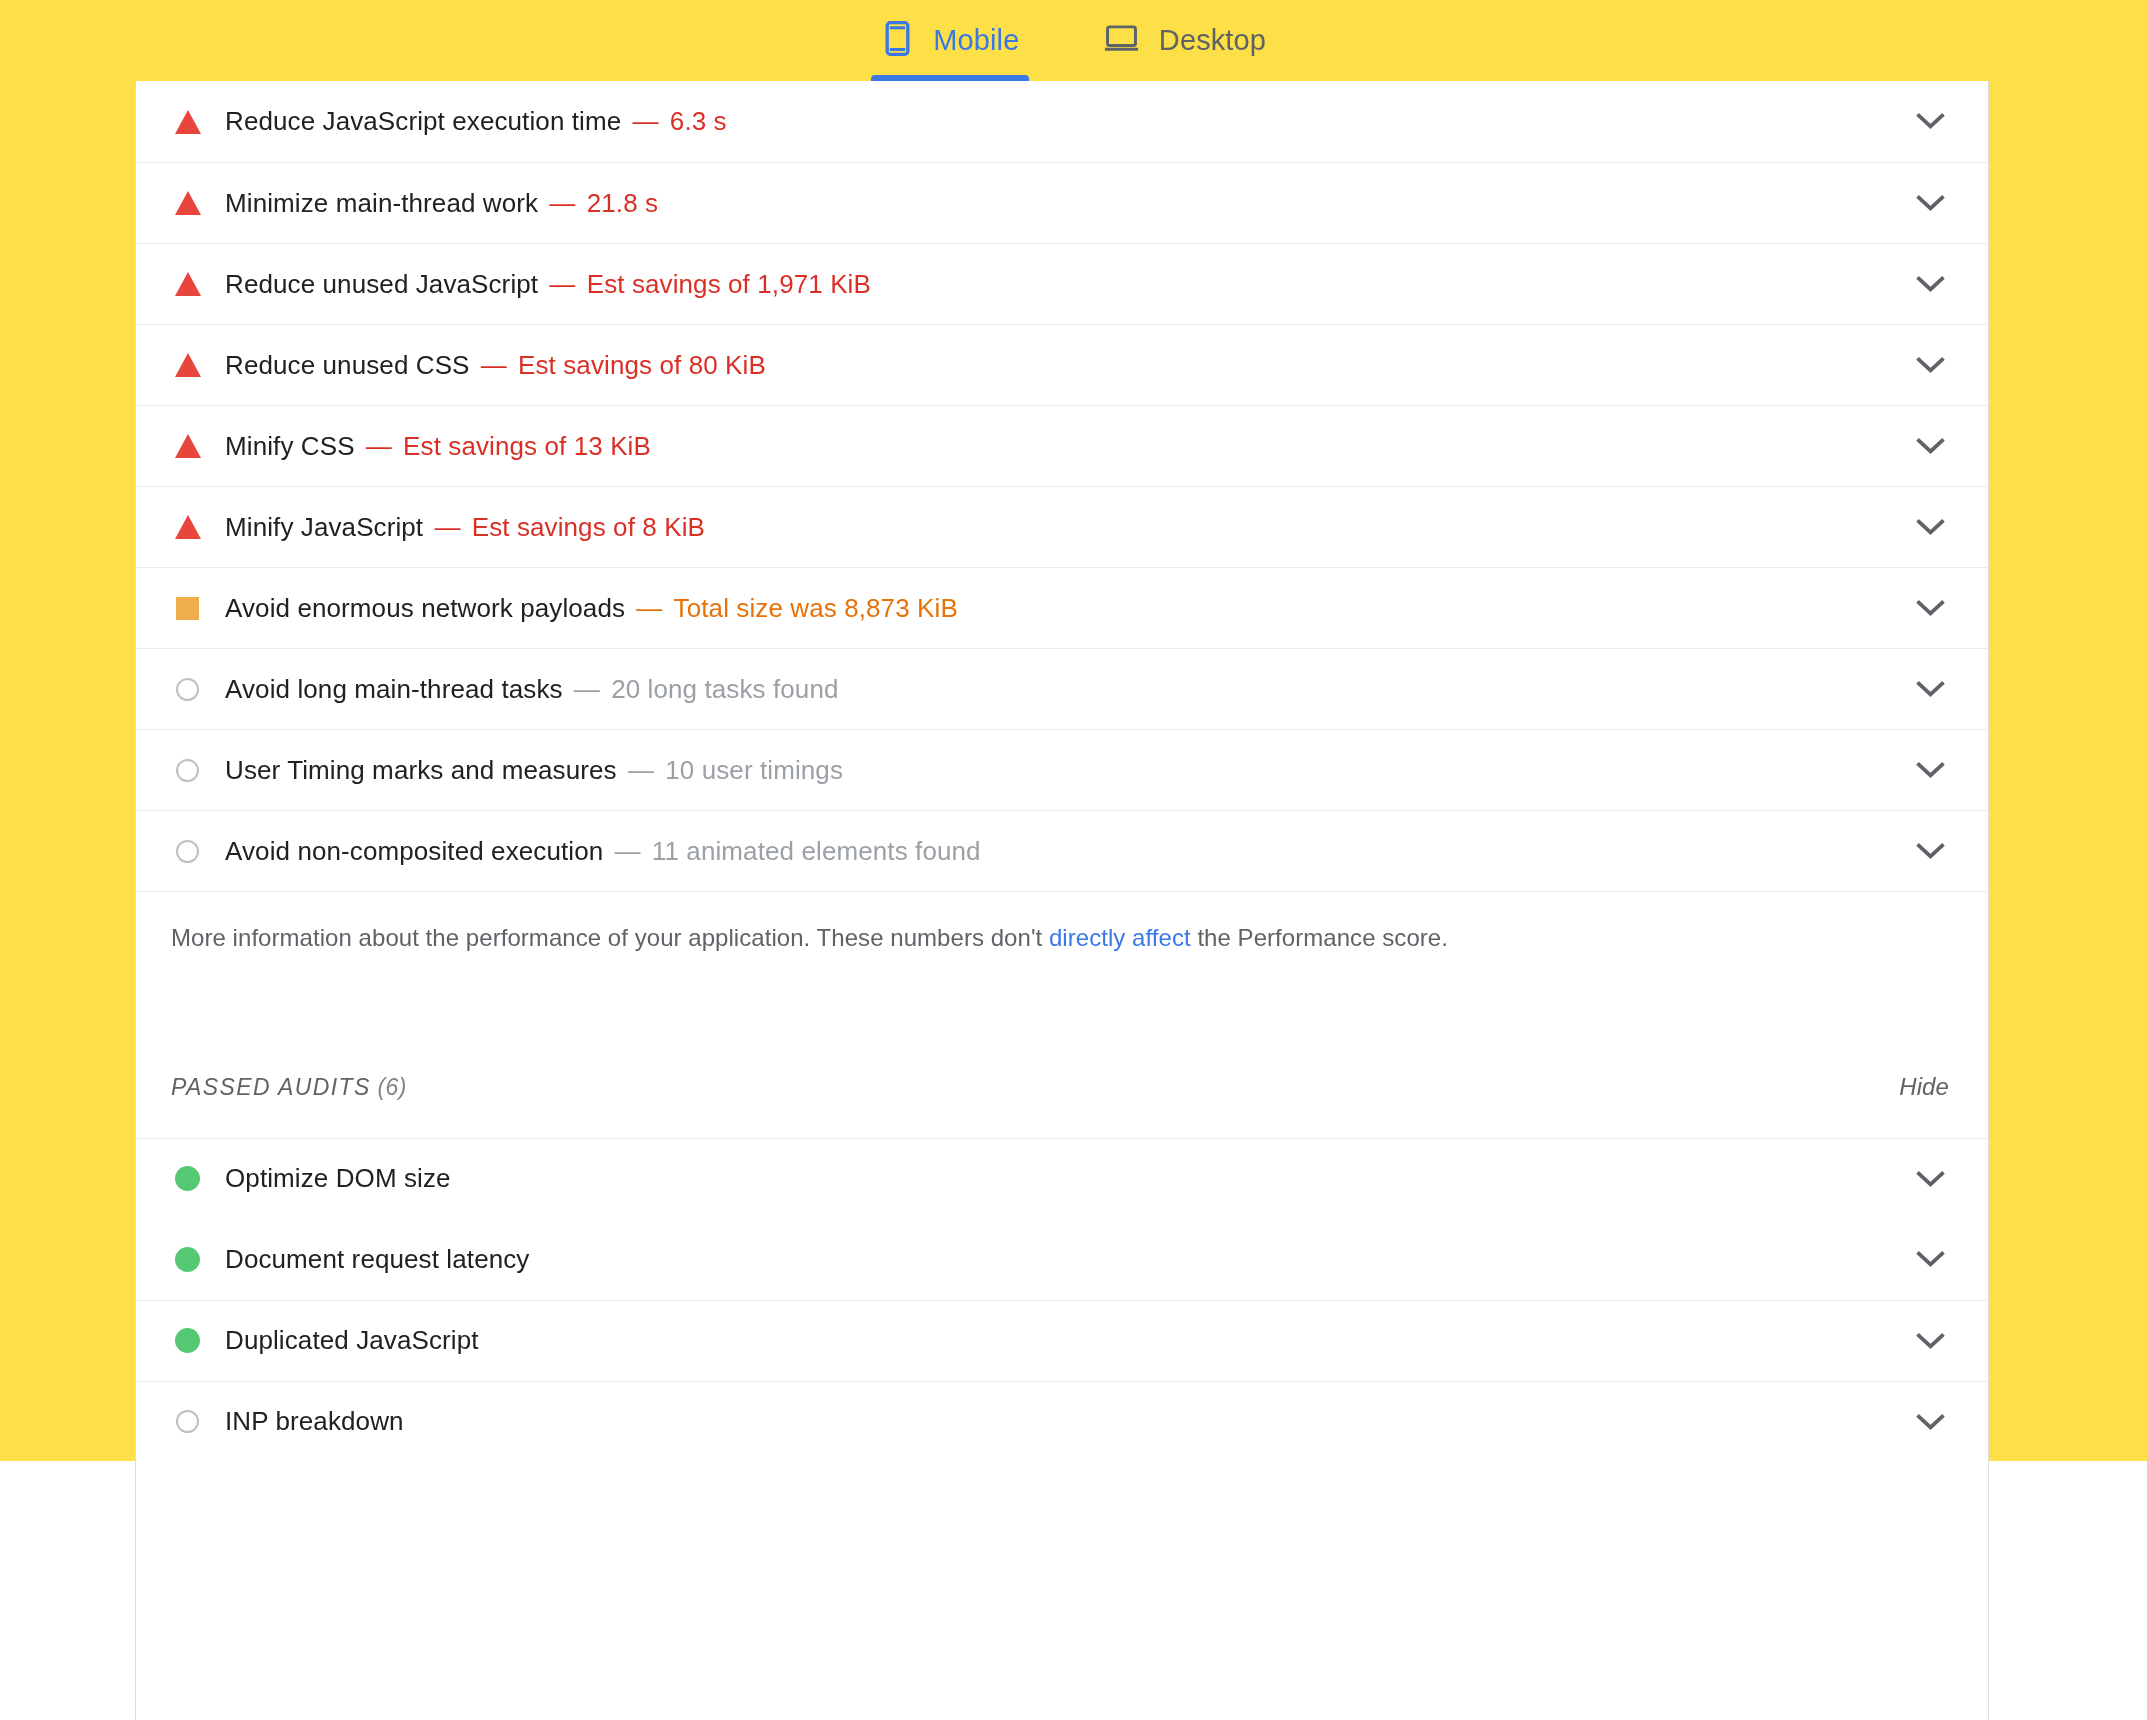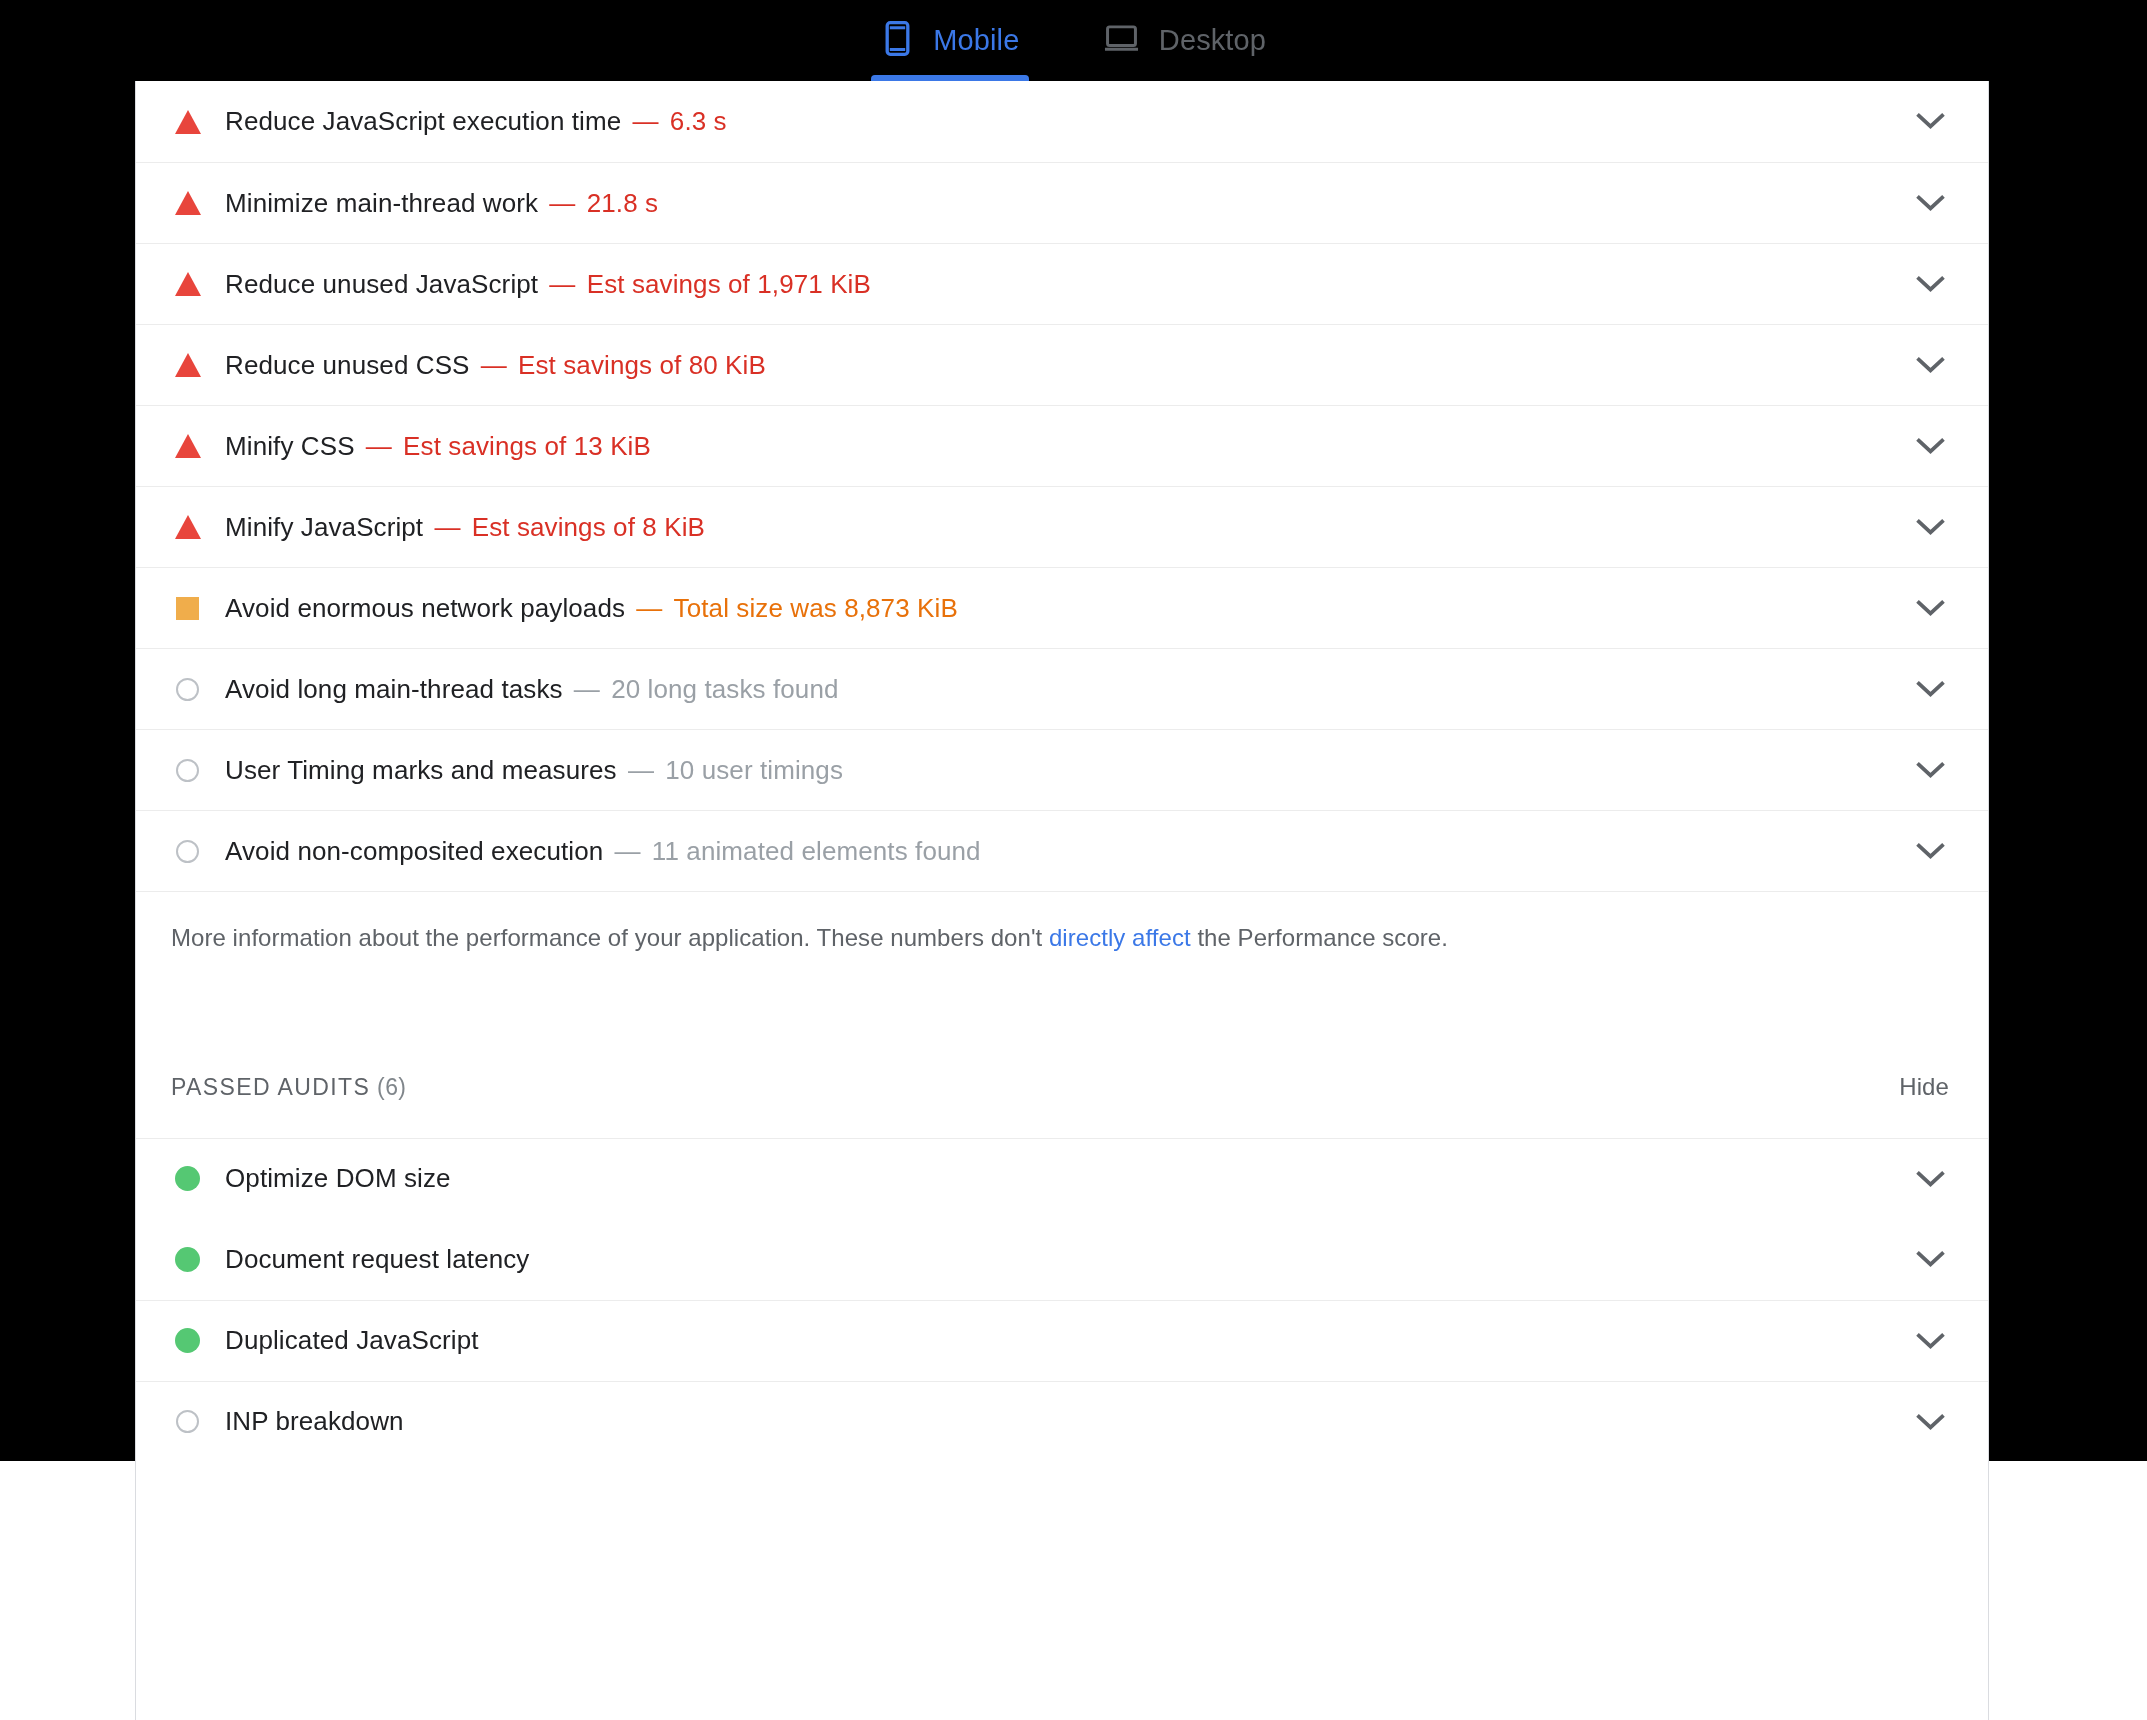--- a/index.html
+++ b/index.html
@@ -8,21 +8,21 @@
     height: 1721px;
     background: #ffffff;
     font-family: "Liberation Sans", sans-serif;
     -webkit-font-smoothing: antialiased;
   }
 
   .page {
     position: relative;
     width: 2147px;
     height: 1461px;
-    background: #000000;
+    background: #fde047;
   }
 
   
   .tabbar {
     position: absolute;
     top: 0; left: 0;
     width: 2147px;
     height: 81px;
     display: flex;
     align-items: center;
@@ -165,20 +165,21 @@
   }
 
   
   .passed-header {
     display: flex;
     align-items: baseline;
     justify-content: space-between;
     padding: 0 39px 0 35px;
     margin-top: 118px;
     height: 46px;
+    font-style: italic;
   }
   .passed-title {
     font-size: 23px;
     letter-spacing: 1.4px;
     color: #5f6368;
     text-transform: uppercase;
   }
   .passed-count {
     font-size: 23px;
     letter-spacing: 0.4px;

